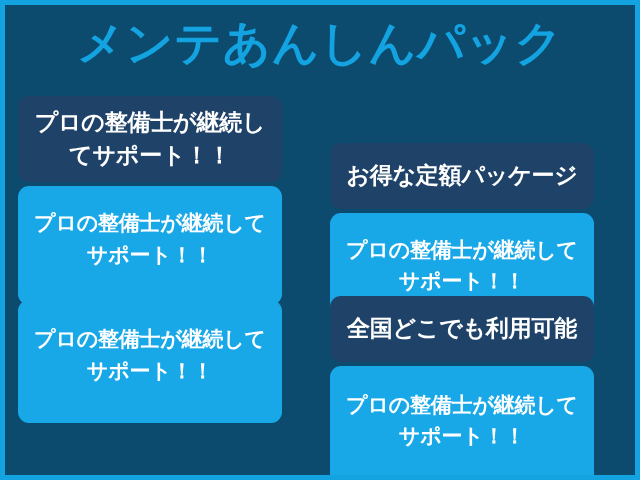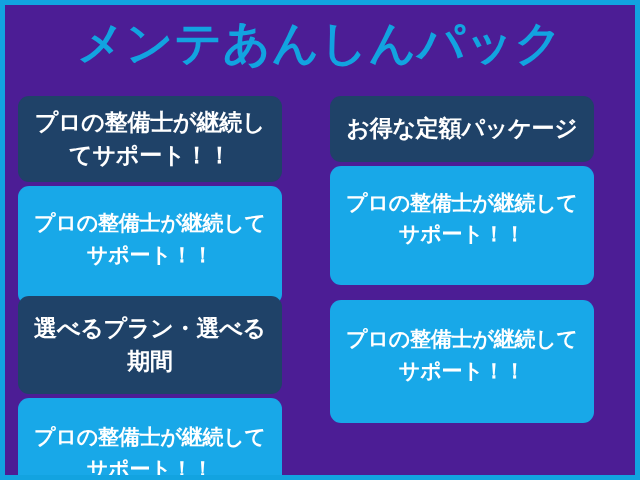--- a/index.html
+++ b/index.html
@@ -89,40 +89,40 @@
     letter-spacing: -0.2px;
     font-family: "DejaVu Sans", sans-serif;
   }
   .card.row-t .card-body { padding: 22px 12px 34px 12px; }
   .card.row-b .card-body { padding: 24px 12px 36px 12px; }
 </style>
 </head>
 <body>
 
 <div class="frame" style="background: rgb(18, 163, 224);">
-  <div class="frame-inner" style="background: #4c1d95; padding-left: 30px;">
+  <div class="frame-inner" style="background: #0c4a6e; padding-left: 30px;">
 
     <div class="headline" style="color: rgb(18, 163, 224);">メンテあんしんパック</div>
 
     <div class="grid">
 
       <div class="card col-l row-t">
         <div class="card-header two-line" style="background: rgb(31, 66, 104); color: rgb(255, 255, 255);">プロの整備士が継続してサポート！！</div>
         <div class="card-body" style="background: rgb(24, 168, 232); color: rgb(255, 255, 255);">プロの整備士が継続してサポート！！</div>
       </div>
 
       <div class="card col-r row-t">
-        <div class="card-header one-line" style="background: rgb(31, 66, 104); color: rgb(255, 255, 255);">お得な定額パッケージ</div>
+        <div class="card-header one-line" style="background: rgb(31, 66, 104); color: rgb(255, 255, 255); margin-top: 47px;">お得な定額パッケージ</div>
         <div class="card-body" style="background: rgb(24, 168, 232); color: rgb(255, 255, 255);">プロの整備士が継続してサポート！！</div>
       </div>
 
       <div class="card col-l row-b">
-        <div class="card-header one-line" style="background: rgb(31, 66, 104); color: rgb(255, 255, 255);">選べるプラン・選べる期間</div>
         <div class="card-body" style="background: rgb(24, 168, 232); color: rgb(255, 255, 255);">プロの整備士が継続してサポート！！</div>
       </div>
 
       <div class="card col-r row-b">
+        <div class="card-header one-line" style="background: rgb(31, 66, 104); color: rgb(255, 255, 255);">全国どこでも利用可能</div>
         <div class="card-body" style="background: rgb(24, 168, 232); color: rgb(255, 255, 255);">プロの整備士が継続してサポート！！</div>
       </div>
 
     </div>
   </div>
 </div>
 
 </body></html>

